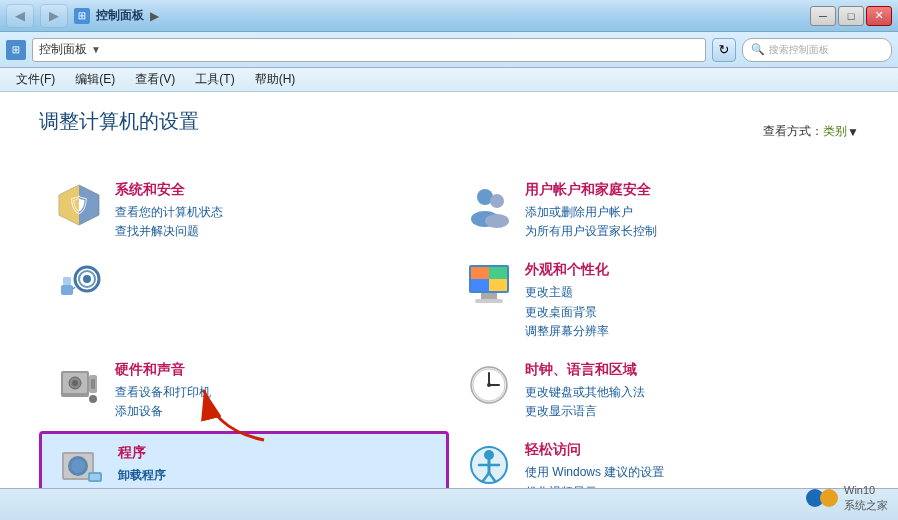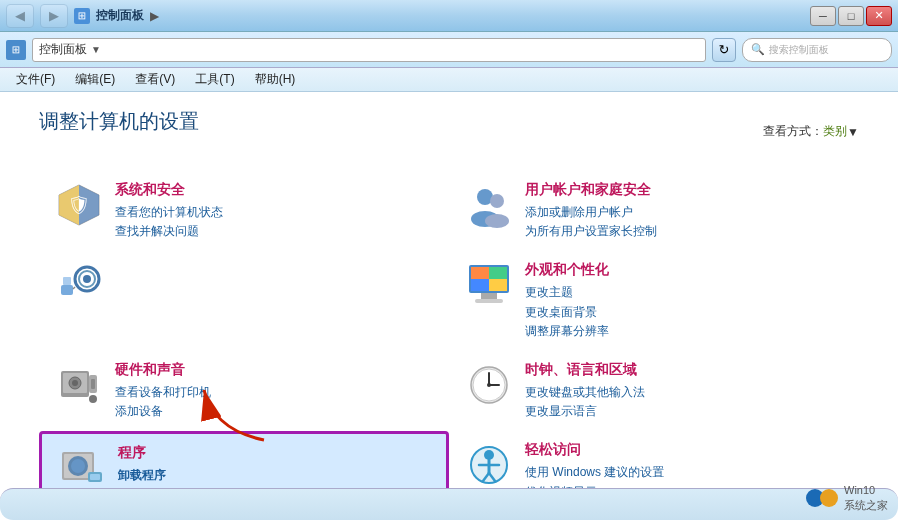--- a/index.html
+++ b/index.html
@@ -230,21 +230,20 @@
 
     
     .status-bar {
       height: 32px;
       background: linear-gradient(to bottom, #d8ecf8, #c8e0f0);
       border-top: 1px solid #aac;
       display: flex;
       align-items: center;
       justify-content: flex-end;
       padding: 0 10px;
-      border-radius: 13px;
     }
 
     
     .watermark {
       position: absolute;
       bottom: 8px;
       right: 10px;
       display: flex;
       align-items: center;
       gap: 6px;

